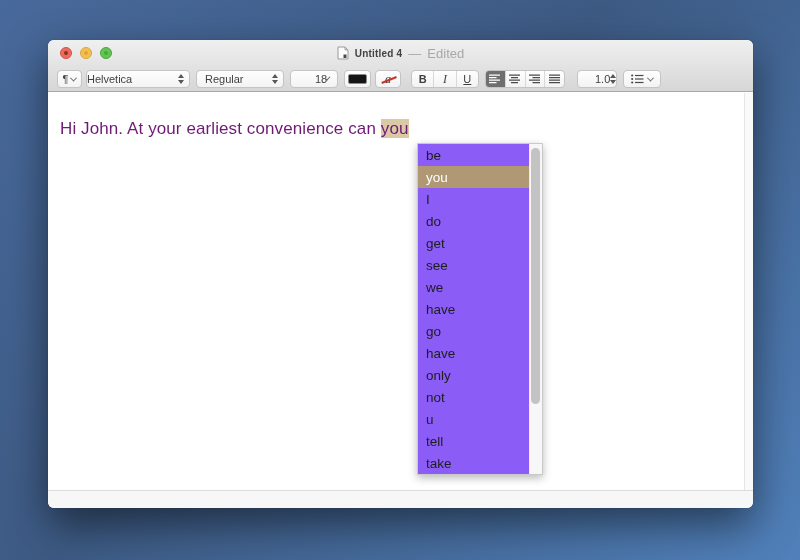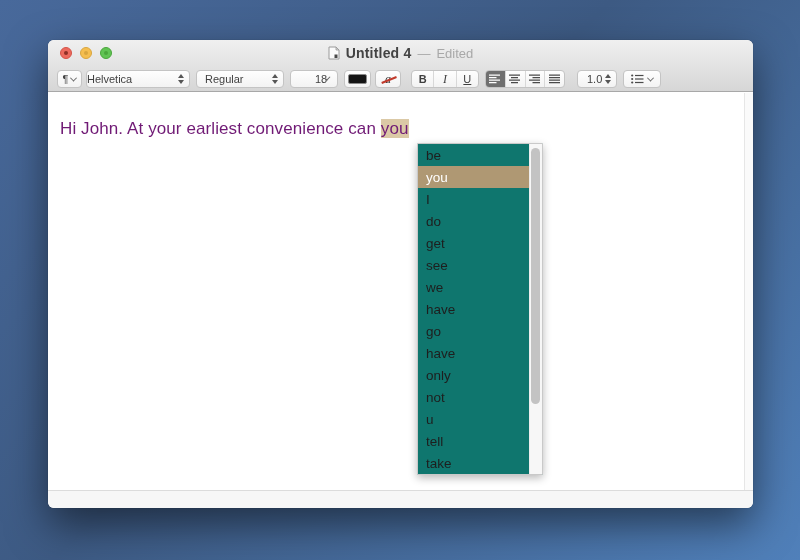--- a/index.html
+++ b/index.html
@@ -20,21 +20,21 @@
   .tl { width:12px; height:12px; border-radius:50%; position:relative; cursor:default; }
   .tl-close { background:#EC6A5E; border:1px solid #D55347; }
   .tl-close .dot { position:absolute; left:3px; top:3px; width:4px; height:4px; border-radius:50%; background:#8E2F26; }
   .tl-min { background:#F5BE4F; border:1px solid #D9A63E; }
   .tl-min .dot { position:absolute; left:3px; top:3px; width:4px; height:4px; border-radius:50%; background:#D9A63E; }
   .tl-zoom { background:#61C454; border:1px solid #4AA73C; }
   .tl-zoom .dot { position:absolute; left:3px; top:3px; width:4px; height:4px; border-radius:50%; background:#4AA73C; }
   .titlewrap { position:absolute; left:0; right:0; top:0; height:26px;
     display:flex; align-items:center; justify-content:center; gap:6px; }
   .doc-icon { width:12px; height:14px; }
-  .title-text { font-size:14px; color:#434343; font-weight:bold; letter-spacing:.2px; }
+  .title-text { font-size:10px; color:#434343; font-weight:bold; letter-spacing:.2px; }
   .title-sep { font-size:13px; color:#A8A8A8; }
   .title-edited { font-size:13px; color:#A8A8A8; }
 
   
   .toolbar { position:relative; height:26px; display:flex; align-items:center; padding-left:9px; }
   .tb { height:18px; background:linear-gradient(#FEFEFE,#F3F3F3); border:1px solid #C4C4C4;
     border-radius:4px; display:flex; align-items:center; color:#3F3F3F; font-size:11px; cursor:default; }
   .gap4{margin-left:4px;} .gap6{margin-left:6px;} .gap10{margin-left:10px;} .gap12{margin-left:12px;}
   .chev { width:5px; height:5px; border-right:1.4px solid #666; border-bottom:1.4px solid #666;
     transform:rotate(45deg) translate(-1px,-1px); display:inline-block; }
@@ -57,34 +57,34 @@
 
   .seg-group { display:flex; padding:0; overflow:hidden; }
   .seg { height:100%; display:flex; align-items:center; justify-content:center; border-right:1px solid #D8D8D8; }
   .seg:last-child { border-right:none; }
   .biu-group { width:68px; } .biu-group .seg { flex:1; }
   .b-label { font-weight:bold; font-size:11px; }
   .i-label { font-style:italic; font-family:"Liberation Serif", serif; font-size:12px; }
   .u-label { text-decoration:underline; font-size:11px; }
   .align-group { width:80px; } .align-group .seg { flex:1; }
   .seg.selected { background:#6F6F6F; }
-  .spacing-stepper { width:40px; padding-left:9px; }
+  .spacing-stepper { width:40px; padding-left:17px; }
   .list-btn { width:38px; justify-content:center; gap:4px; }
 
   
   .doc { position:absolute; left:0; top:53px; right:0; bottom:18px; background:#fff; overflow:hidden; }
   .doc-text { position:absolute; left:12px; top:26px; font-size:17px; color:#701a75;
     white-space:pre-wrap; letter-spacing:.1px; }
   .hl-word { background:#DBC9A6; }
   .page-edge { position:absolute; right:0; top:53px; bottom:18px; width:9px;
     background:#FAFAFA; border-left:1px solid #E6E6E6; }
 
   
   .ac-pop { position:absolute; left:369px; top:103px; width:126px; height:332px;
-    background:#0f766e; border:1px solid #C9C9C9; border-radius:1px;
+    background:#8b5cf6; border:1px solid #C9C9C9; border-radius:1px;
     box-shadow:0 3px 9px rgba(0,0,0,.28); display:flex; flex-direction:column; z-index:5; }
   .ac-row { flex:1; display:flex; align-items:center; padding-left:8px; font-size:13.5px; color:#1E1E1E; cursor:default; }
   .ac-row.selected { background:#AF9873; color:#FFFFFF; }
   .ac-track { position:absolute; right:0; top:0; bottom:0; width:13px; background:#F7F7F7; border-left:1px solid #EDEDED; }
   .ac-thumb { position:absolute; right:2px; top:4px; width:9px; height:256px; border-radius:4.5px;
     background:#C3C3C3; }
 
   
   .footer { position:absolute; left:0; right:0; bottom:0; height:18px; background:#F7F7F7;
     border-top:1px solid #DCDCDC; border-radius:0 0 6px 6px; }

